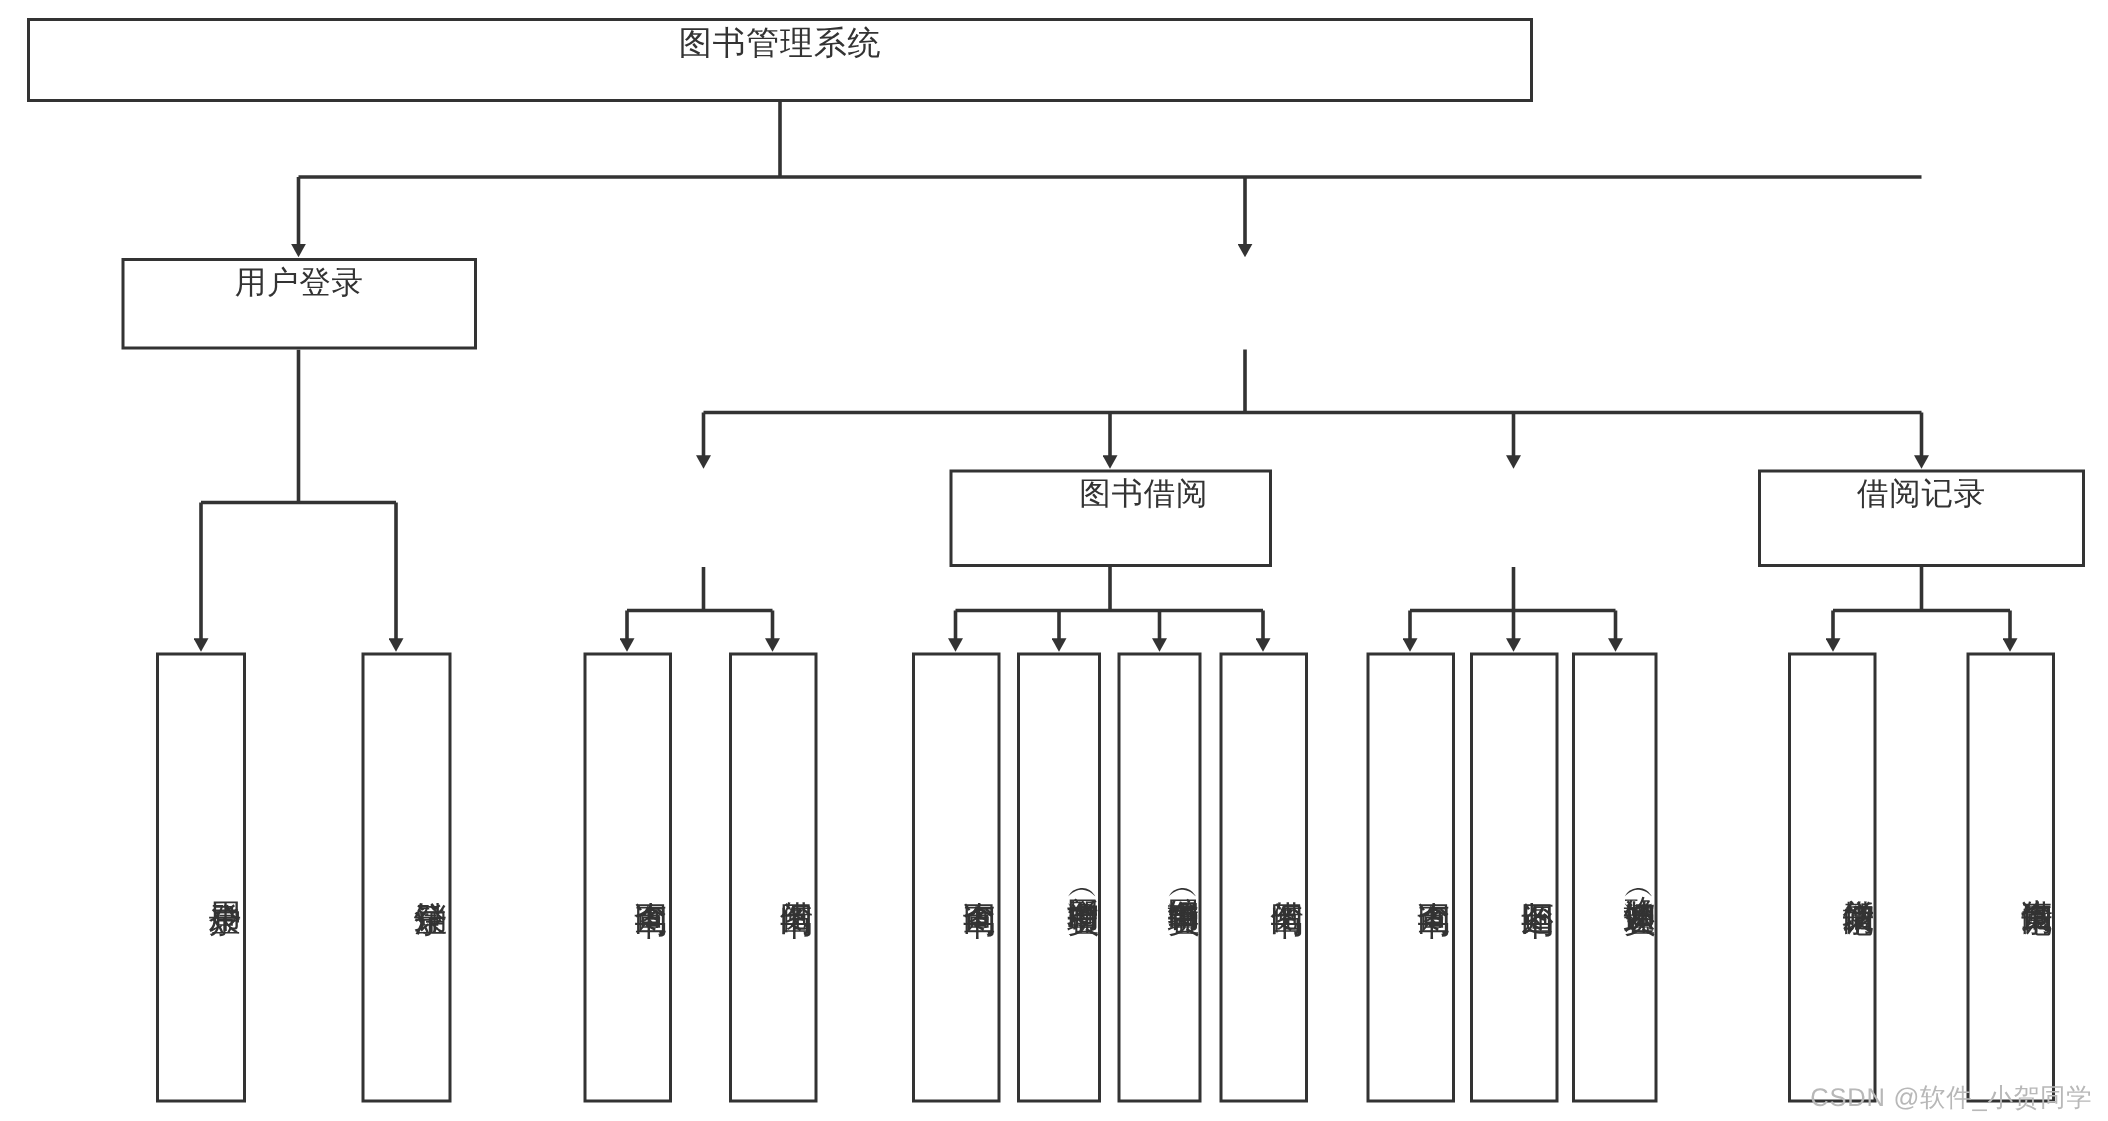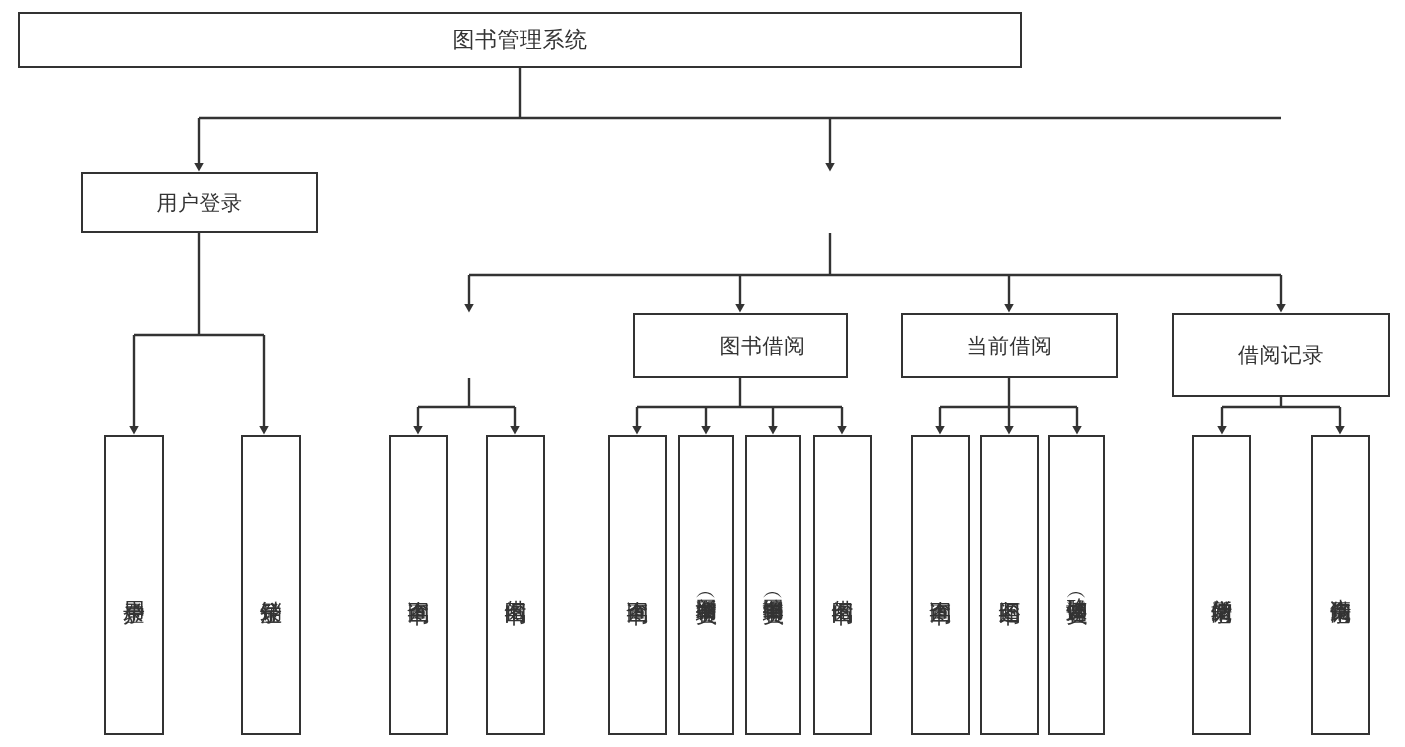--- a/index.html
+++ b/index.html
@@ -24,21 +24,21 @@
     width: 1405px;
     height: 747px;
     pointer-events: none;
   }
   .node {
     position: absolute;
     box-sizing: border-box;
     border: 2px solid #333333;
     background: #ffffff;
     display: flex;
-    align-items: center;
+    align-items: flex-start;
     justify-content: center;
     color: #333333;
   }
   .node.horiz {
     font-size: 21px;
     letter-spacing: 0.5px;
   }
   .node.vert {
     writing-mode: vertical-rl;
     text-orientation: upright;
@@ -126,24 +126,21 @@
     <span class="label">图书管理系统</span>
   </div>
 
   <div class="node horiz" style="left:81px; top:172px; width:237px; height:61px;">
     <span class="label">用户登录</span>
   </div>
 
   <div class="node horiz" style="left:633px; top:313px; width:215px; height:65px;padding-left:44px;">
     <span class="label">图书借阅</span>
   </div>
-  <div class="node horiz" style="left:901px; top:313px; width:217px; height:65px;">
-    <span class="label">当前借阅</span>
-  </div>
-  <div class="node horiz" style="left:1172px; top:313px; width:218px; height:84px;">
+  <div class="node horiz" style="left:1172px; top:313px; width:218px; height:65px;">
     <span class="label">借阅记录</span>
   </div>
 
   <div class="node vert" style="left:104px; top:435px; width:60px; height:300px;">
     <span class="label">用户登录</span>
   </div>
   <div class="node vert" style="left:241px; top:435px; width:60px; height:300px;">
     <span class="label">注销登录</span>
   </div>
 
@@ -177,14 +174,15 @@
     <span class="label">确认归还（管理员）</span>
   </div>
 
   <div class="node vert" style="left:1192px; top:435px; width:59px; height:300px; font-size:21px;">
     <span class="label">新增借阅记录</span>
   </div>
   <div class="node vert" style="left:1311px; top:435px; width:59px; height:300px; font-size:21px;">
     <span class="label">查询借阅记录</span>
   </div>
 
+  <div class="watermark">CSDN @软件_小贺同学</div>
 
 </div>
 
 </body></html>

